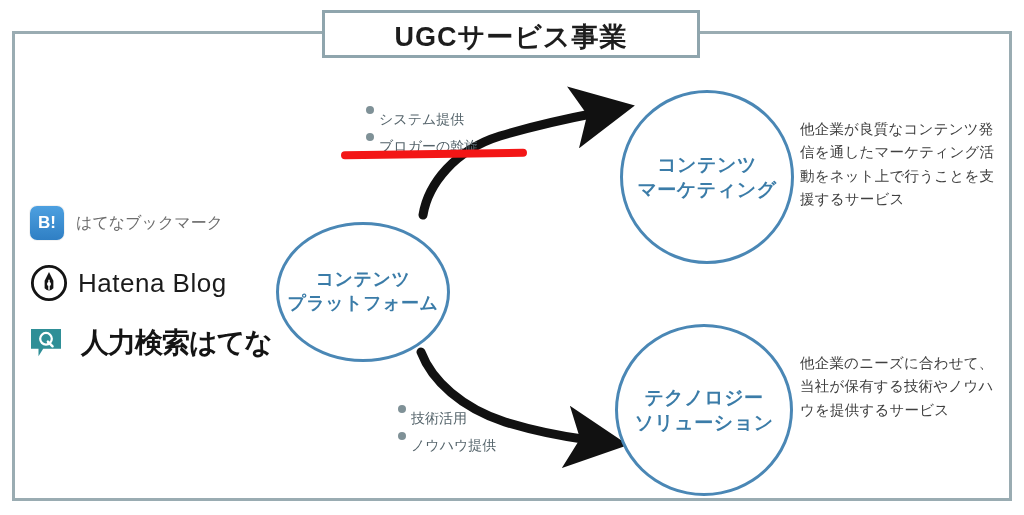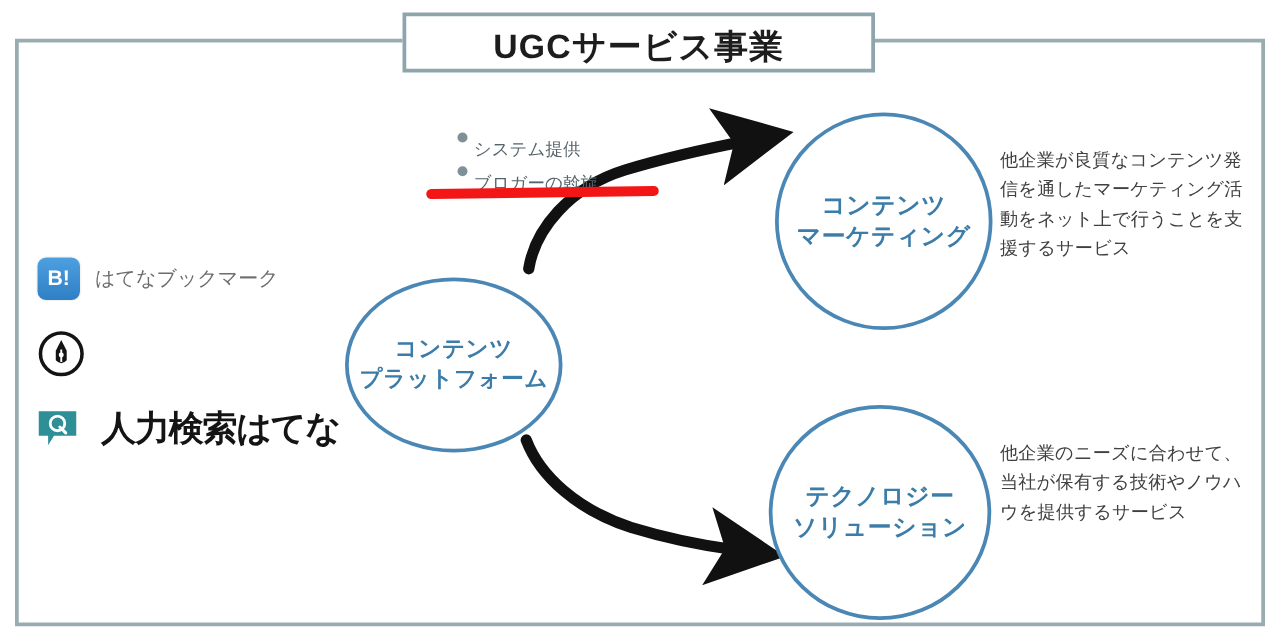--- a/index.html
+++ b/index.html
@@ -234,20 +234,21 @@
 
     <div class="logo-row">
       <span class="icon-blog">
         <svg viewBox="0 0 40 40" width="38" height="38" aria-hidden="true">
           <circle cx="20" cy="20" r="17.5" fill="none" stroke="#141414" stroke-width="3"></circle>
           <path d="M20 8.5 L24.6 17.5 L24.6 25.5 Q20 30.5 15.4 25.5 L15.4 17.5 Z" fill="#141414"></path>
           <path d="M20 16.5 L20 27" stroke="#ffffff" stroke-width="1.6"></path>
           <circle cx="20" cy="21" r="2.1" fill="#ffffff"></circle>
         </svg>
       </span>
+      <span class="label-blog">Hatena Blog</span>
     </div>
 
     <div class="logo-row">
       <span class="icon-q">
         <svg viewBox="0 0 34 32" width="32" height="30" aria-hidden="true">
           <path d="M1 1 H33 V22 H14 L9 30 L9 22 H1 Z" fill="#2f8f97"></path>
           <circle cx="17" cy="11.5" r="6.2" fill="none" stroke="#ffffff" stroke-width="2.4"></circle>
           <path d="M19 14.5 L24 19.5" stroke="#ffffff" stroke-width="2.6" stroke-linecap="round"></path>
         </svg>
       </span>
@@ -289,17 +290,27 @@
     <div class="bullet-item">
       <span class="bullet-dot"></span>
       <span>システム提供</span>
     </div>
     <div class="bullet-item">
       <span class="bullet-dot"></span>
       <span>ブロガーの斡旋</span>
     </div>
   </div>
 
+  <div class="bullets bullets-bottom">
+    <div class="bullet-item">
+      <span class="bullet-dot"></span>
+      <span>技術活用</span>
+    </div>
+    <div class="bullet-item">
+      <span class="bullet-dot"></span>
+      <span>ノウハウ提供</span>
+    </div>
+  </div>
 
   <div class="desc desc-top">他企業が良質なコンテンツ発信を通したマーケティング活動をネット上で行うことを支援するサービス</div>
   <div class="desc desc-bottom">他企業のニーズに合わせて、当社が保有する技術やノウハウを提供するサービス</div>
 
 </div>
 
 </body></html>

